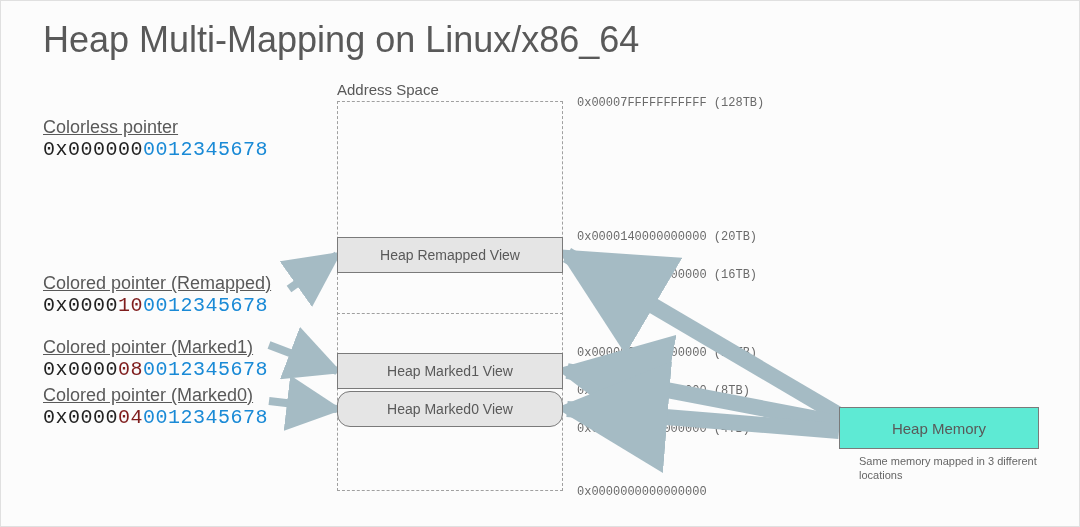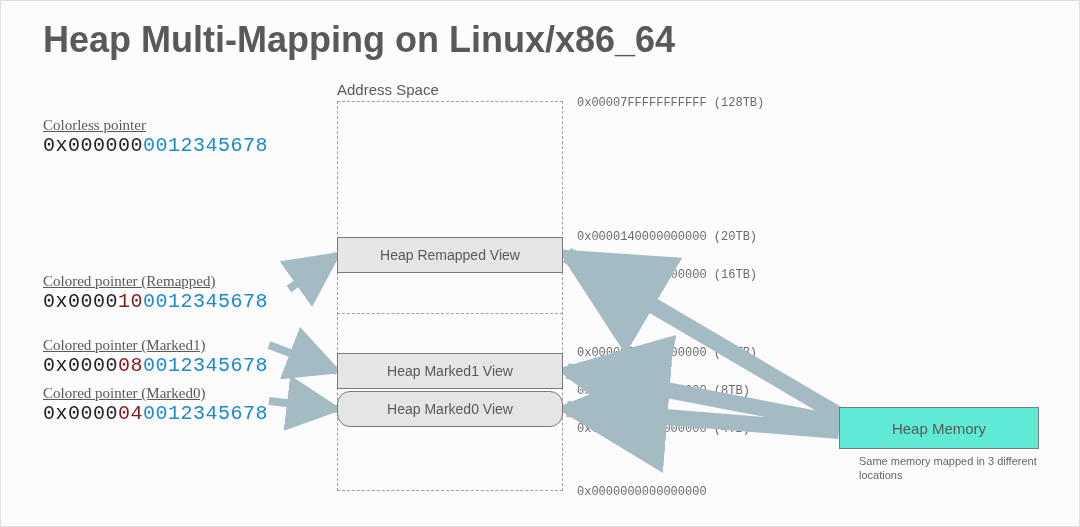--- a/index.html
+++ b/index.html
@@ -11,21 +11,21 @@
     color: #595959;
     overflow: hidden;
     position: relative;
     border: 1px solid #e0e0e0;
   }
   .title {
     position: absolute;
     left: 42px;
     top: 18px;
     font-size: 36px;
-    font-weight: 700;
+    font-weight: 400;
     color: #595959;
   }
   .addr-space-label {
     position: absolute;
     left: 336px;
     top: 80px;
     font-size: 15px;
     color: #595959;
   }
   .addr-box {
@@ -67,24 +67,23 @@
     font-size: 12px;
     color: #6a6a6a;
     white-space: nowrap;
   }
   .ptr-group {
     position: absolute;
     left: 42px;
     width: 280px;
   }
   .ptr-label {
-    font-size: 15px;
+    font-size: 18px;
     color: #595959;
     text-decoration: underline;
-    font-family: Liberation Serif, serif;
   }
   .ptr-hex {
     font-family: "Courier New", monospace;
     font-size: 20px;
     font-weight: normal;
     letter-spacing: 0.5px;
   }
   .hx-black { color: #222; }
   .hx-red   { color: #7f1d1d; }
   .hx-blue  { color: #1a8ad6; }

